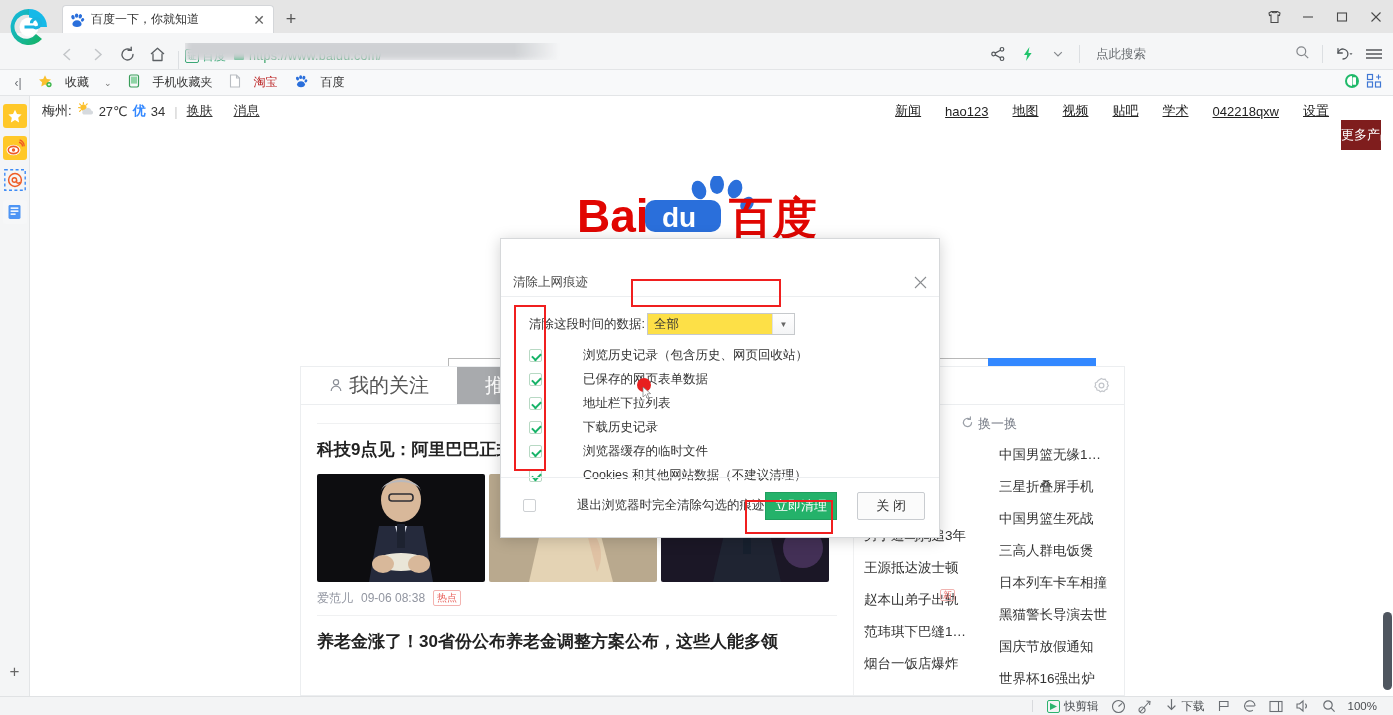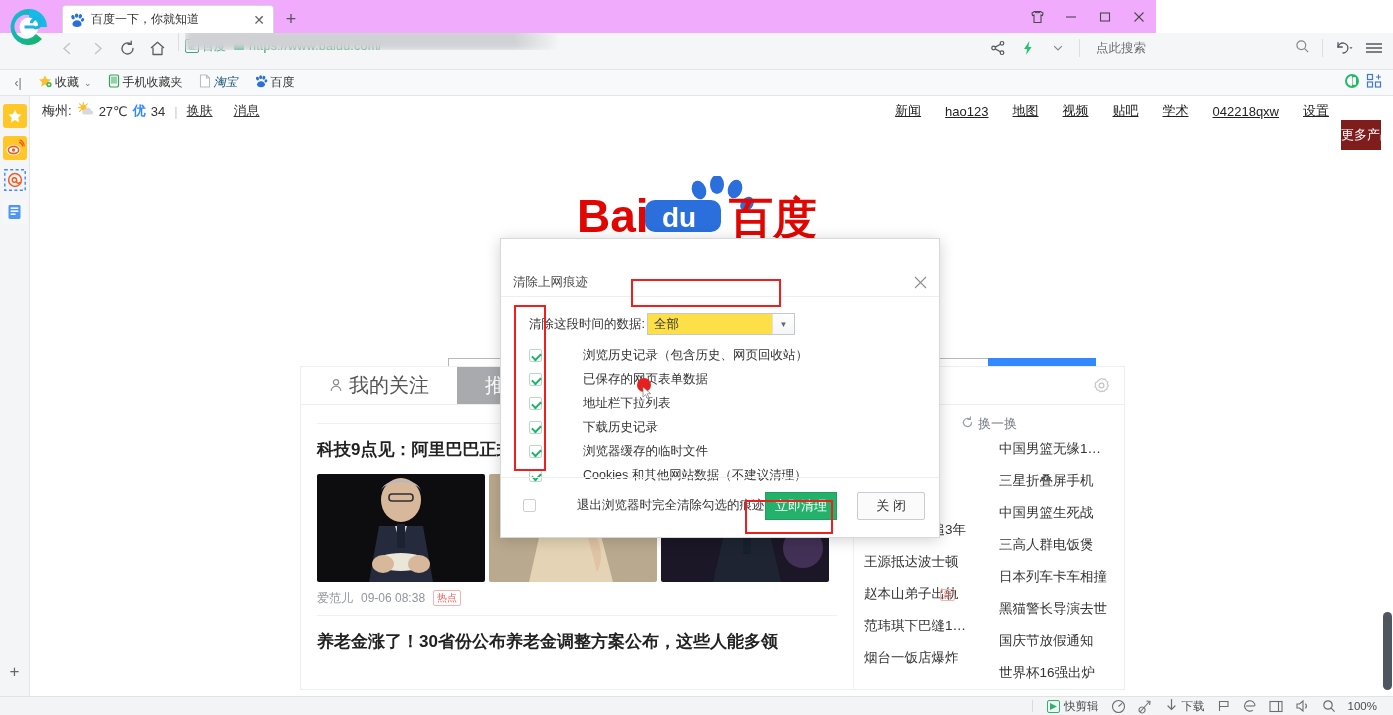--- a/index.html
+++ b/index.html
@@ -7,22 +7,22 @@
     width: 1393px; height: 715px;
     overflow: hidden;
     font-family: "Liberation Sans", "DejaVu Sans", sans-serif;
     background: #fff;
     -webkit-font-smoothing: antialiased;
   }
   #app { position: relative; width: 1393px; height: 715px; background:#fff; }
 
   
   .titlebar {
-    position:absolute; left:0; top:0; width:1156px; height:33px;
-    background:#f0abfc;
+    position:absolute; left:0; top:0; width:1393px; height:33px;
+    background:#e5e5e5;
   }
   .brand-logo {
     position:absolute; left:8px; top:6px; width:42px; height:42px;
     z-index: 5;
   }
   .tab {
     position:absolute; left:62px; top:5px; width:212px; height:28px;
     background:#fff; border:1px solid #d4d6d9; border-bottom:none;
     border-radius:4px 4px 0 0;
     display:flex; align-items:center; padding:0 6px;
@@ -44,21 +44,21 @@
   .win-btns { position:absolute; right:0; top:0; height:33px; display:flex; }
   .win-btn {
     width:34px; height:33px; display:flex; align-items:center; justify-content:center;
     color:#4a4a4a; cursor:pointer;
   }
 
   
   .navbar {
     position:absolute; left:0; top:33px; width:1393px; height:37px;
     background:#f5f6f7; border-bottom:1px solid #e3e5e7;
-    display:flex; align-items:flex-start;
+    display:flex; align-items:flex-end;
   }
   .nav-ico {
     width:30px; height:30px; display:flex; align-items:center; justify-content:center;
     color:#5b5f63; cursor:pointer; flex:0 0 30px;
   }
   .nav-ico.disabled { color:#c3c6c9; }
   .nav-sep { width:1px; height:18px; background:#dcdfe2; margin:0 6px; flex:0 0 1px; }
   .addr-wrap {
     flex:1 1 auto; height:26px; display:flex; align-items:center;
     position:relative; overflow:hidden;
@@ -91,24 +91,24 @@
   .searchbox .ph { flex:1 1 auto; font-size:12.5px; color:#6b6f73; }
 
   
   .bookmarkbar {
     position:absolute; left:0; top:70px; width:1393px; height:26px;
     background:#f8f9fa; border-bottom:1px solid #e3e5e7;
     display:flex; align-items:center; padding-left:8px;
   }
   .bm-collapse { width:20px; color:#6c7075; font-size:12px; text-align:center; cursor:pointer; }
   .bm {
-    display:flex; align-items:center; gap:3px; padding:1px 6px; margin-left:4px;
+    display:flex; align-items:center; gap:13px; padding:1px 6px; margin-left:4px;
     font-size:12px; color:#333; cursor:pointer; border-radius:2px; white-space:nowrap;
   }
-  .bm.link { color:#0c4a6e;font-style:italic; }
+  .bm.link { color:#b91c1c; }
   .bm-caret { font-size:9px; color:#777; margin-left:2px; }
   .bm-right { margin-left:auto; display:flex; align-items:center; gap:6px; padding-right:10px; }
 
   
   .sidestrip {
     position:absolute; left:0; top:96px; width:30px; height:600px;
     background:#f4f5f6; border-right:1px solid #e3e5e7;
     display:flex; flex-direction:column; align-items:center; padding-top:8px;
   }
   .side-ico {
@@ -184,21 +184,21 @@
   .art-meta { display:flex; align-items:center; gap:8px; font-size:12px; color:#9195a0; margin-bottom:8px; }
   .hot-badge {
     border:1px solid #f3b3b0; color:#e8615b; font-size:10px;
     padding:0px 3px; border-radius:2px;
   }
   .art-sep { height:1px; background:#f0f1f2; margin:6px 0 14px 0; }
 
   .news-side { flex:1 1 auto; border-left:1px solid #f0f1f2; padding:10px 0 0 0; }
   .side-refresh {
     display:flex; align-items:center; justify-content:center; gap:4px;
-    font-size:13px; color:#757a85; cursor:pointer; 
+    font-size:13px; color:#757a85; cursor:pointer; margin-bottom:6px;
   }
   .hot-cols { display:flex; }
   .hot-col { flex:1 1 50%; padding:0 8px; }
   .hot-item {
     font-size:13.5px; color:#333; padding:7px 2px; cursor:pointer;
     white-space:nowrap; overflow:hidden; text-overflow:ellipsis;
     display:flex; align-items:center; gap:4px;
   }
   .new-badge {
     border:1px solid #f0b4b1; color:#e86b66; font-size:9px;

